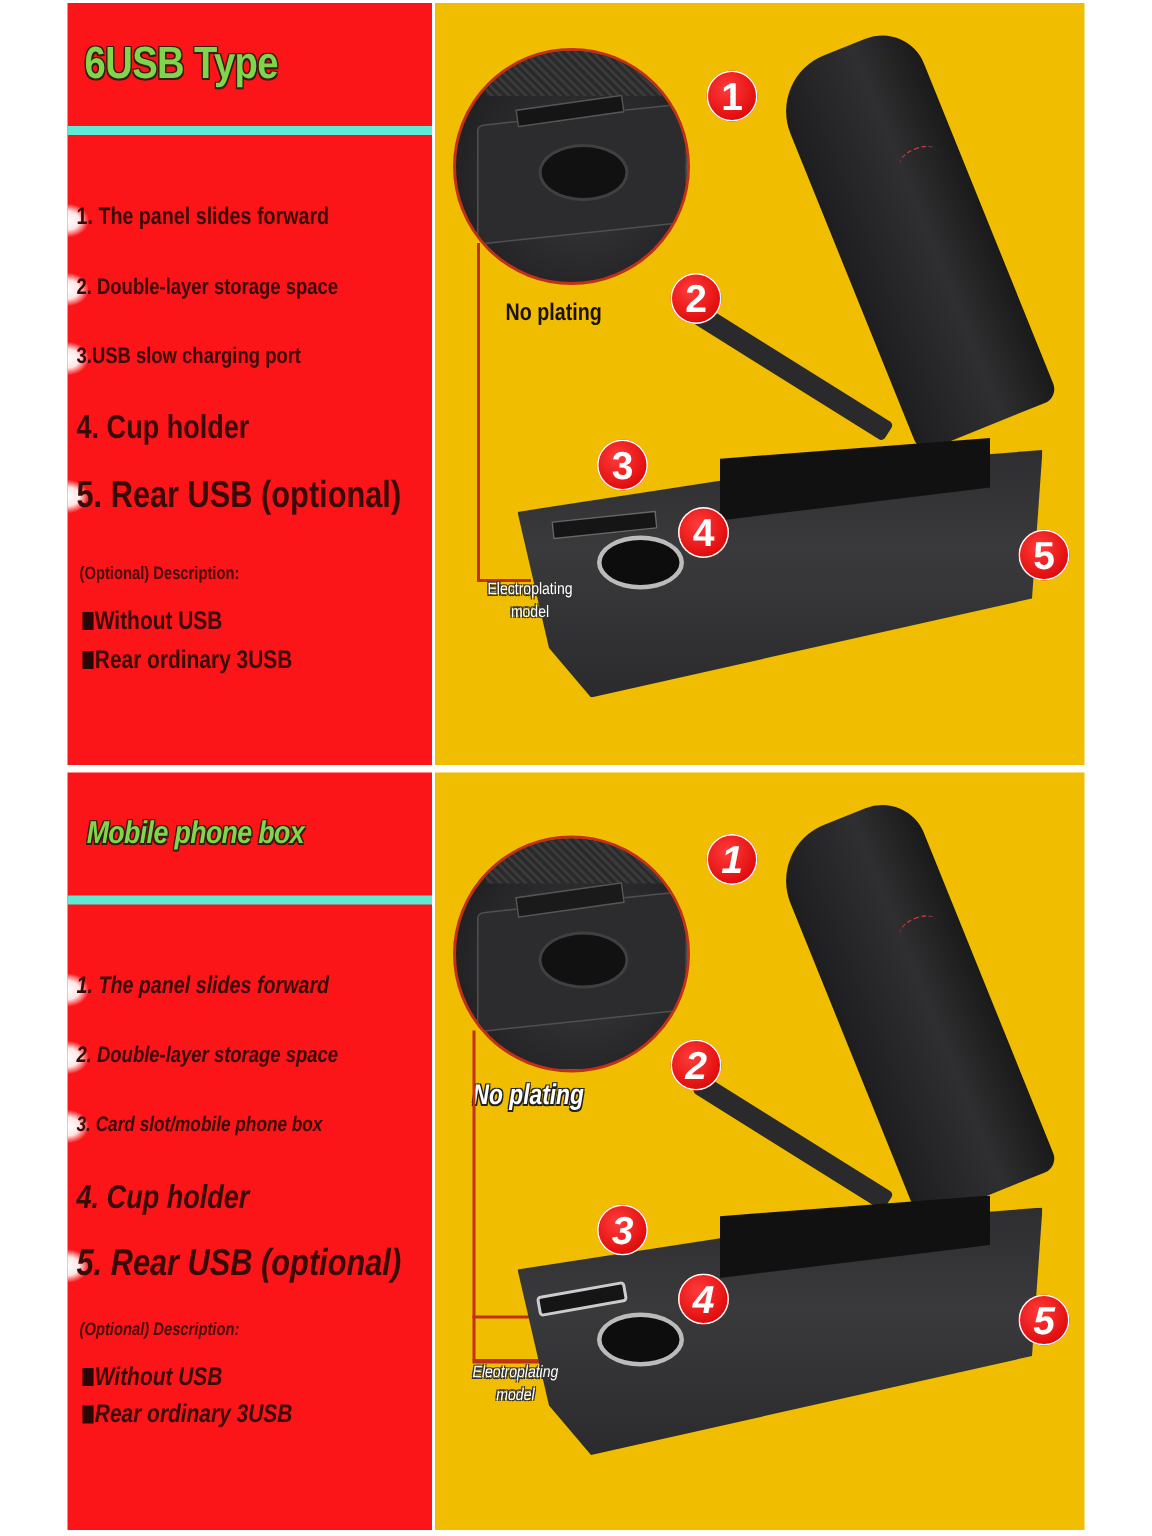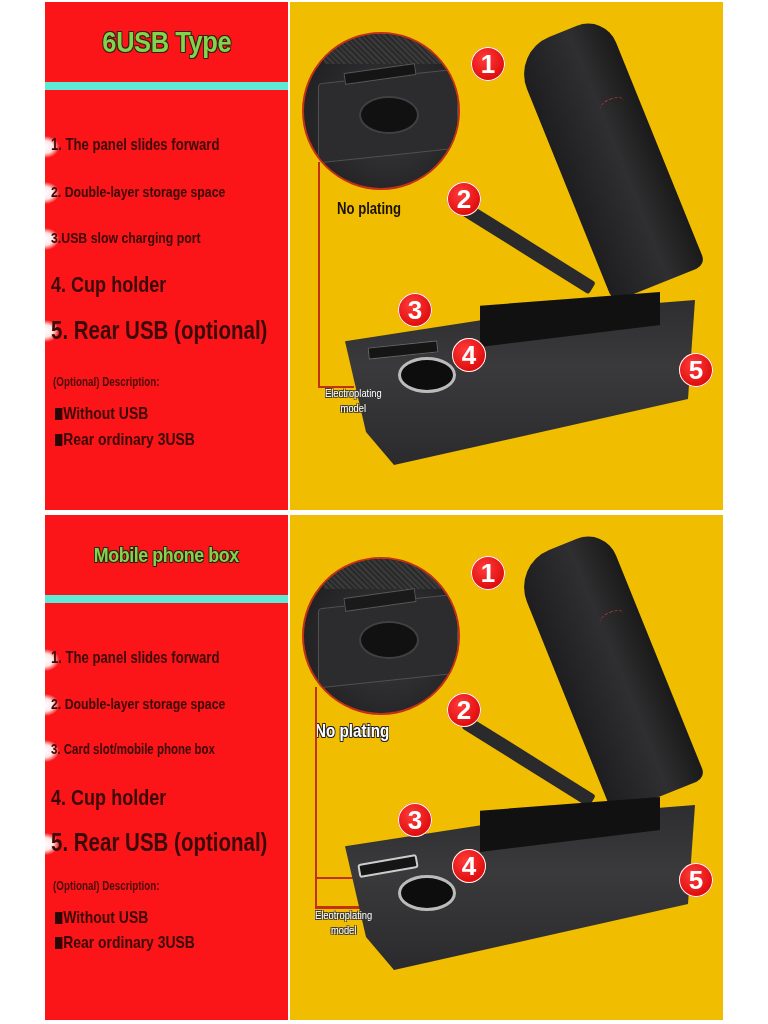--- a/index.html
+++ b/index.html
@@ -1,26 +1,26 @@
 <!DOCTYPE html>
 <html><head>
   <meta charset="utf-8">
   <style>
     * { box-sizing: border-box; margin: 0; padding: 0; }
     html, body { width: 768px; height: 1024px; background: #ffffff; overflow: hidden; }
     body { position: relative; font-family: "Liberation Sans", sans-serif; }
 
     .panel { position: absolute; left: 45px; width: 678px; }
     .panel.p1 { top: 2px; height: 508px; }
-    .panel.p2 { top: 515px; height: 505px; }
+    .panel.p2 { top: 515px; height: 505px; font-style: italic; }
 
     .left { position: absolute; left: 0; top: 0; width: 243px; height: 100%; background: #fb1518; }
     .right { position: absolute; left: 245px; top: 0; width: 433px; height: 100%; background: #f0bd00; overflow: hidden; }
 
-    .title-box { position: absolute; left: 0; top: 0; width: 243px; height: 88px; display: flex; align-items: center; justify-content: center; border-bottom: 8px solid #5eead4; }
+    .title-box { position: absolute; left: 0; top: 0; width: 243px; height: 88px; display: flex; align-items: center; border-bottom: 6px solid #5eead4; }
     .title { font-family: "Liberation Sans Narrow", "Liberation Sans", sans-serif; font-weight: bold; color: #7fd64d; letter-spacing: -0.5px;
       text-shadow: -1px -1px 0 #3b1a10, 1px -1px 0 #3b1a10, -1px 1px 0 #3b1a10, 1px 1px 0 #3b1a10; }
     .p1 .title { font-size: 30px; transform: scaleX(0.85); }
     .p2 .title { font-size: 21px; transform: scaleX(0.85); }
 
     .feat { position: absolute; left: 6px; color: #3a0a08; font-weight: bold; white-space: nowrap; transform-origin: left center; transform: scaleX(0.82); }
     .feat.sm { font-size: 16px; }
     .feat.md { font-size: 22px; }
     .feat.lg { font-size: 25px; }
     .opt-desc { position: absolute; left: 8px; font-size: 12px; color: #4a0c0a; font-weight: bold; transform-origin: left center; transform: scaleX(0.82); white-space: nowrap; }

